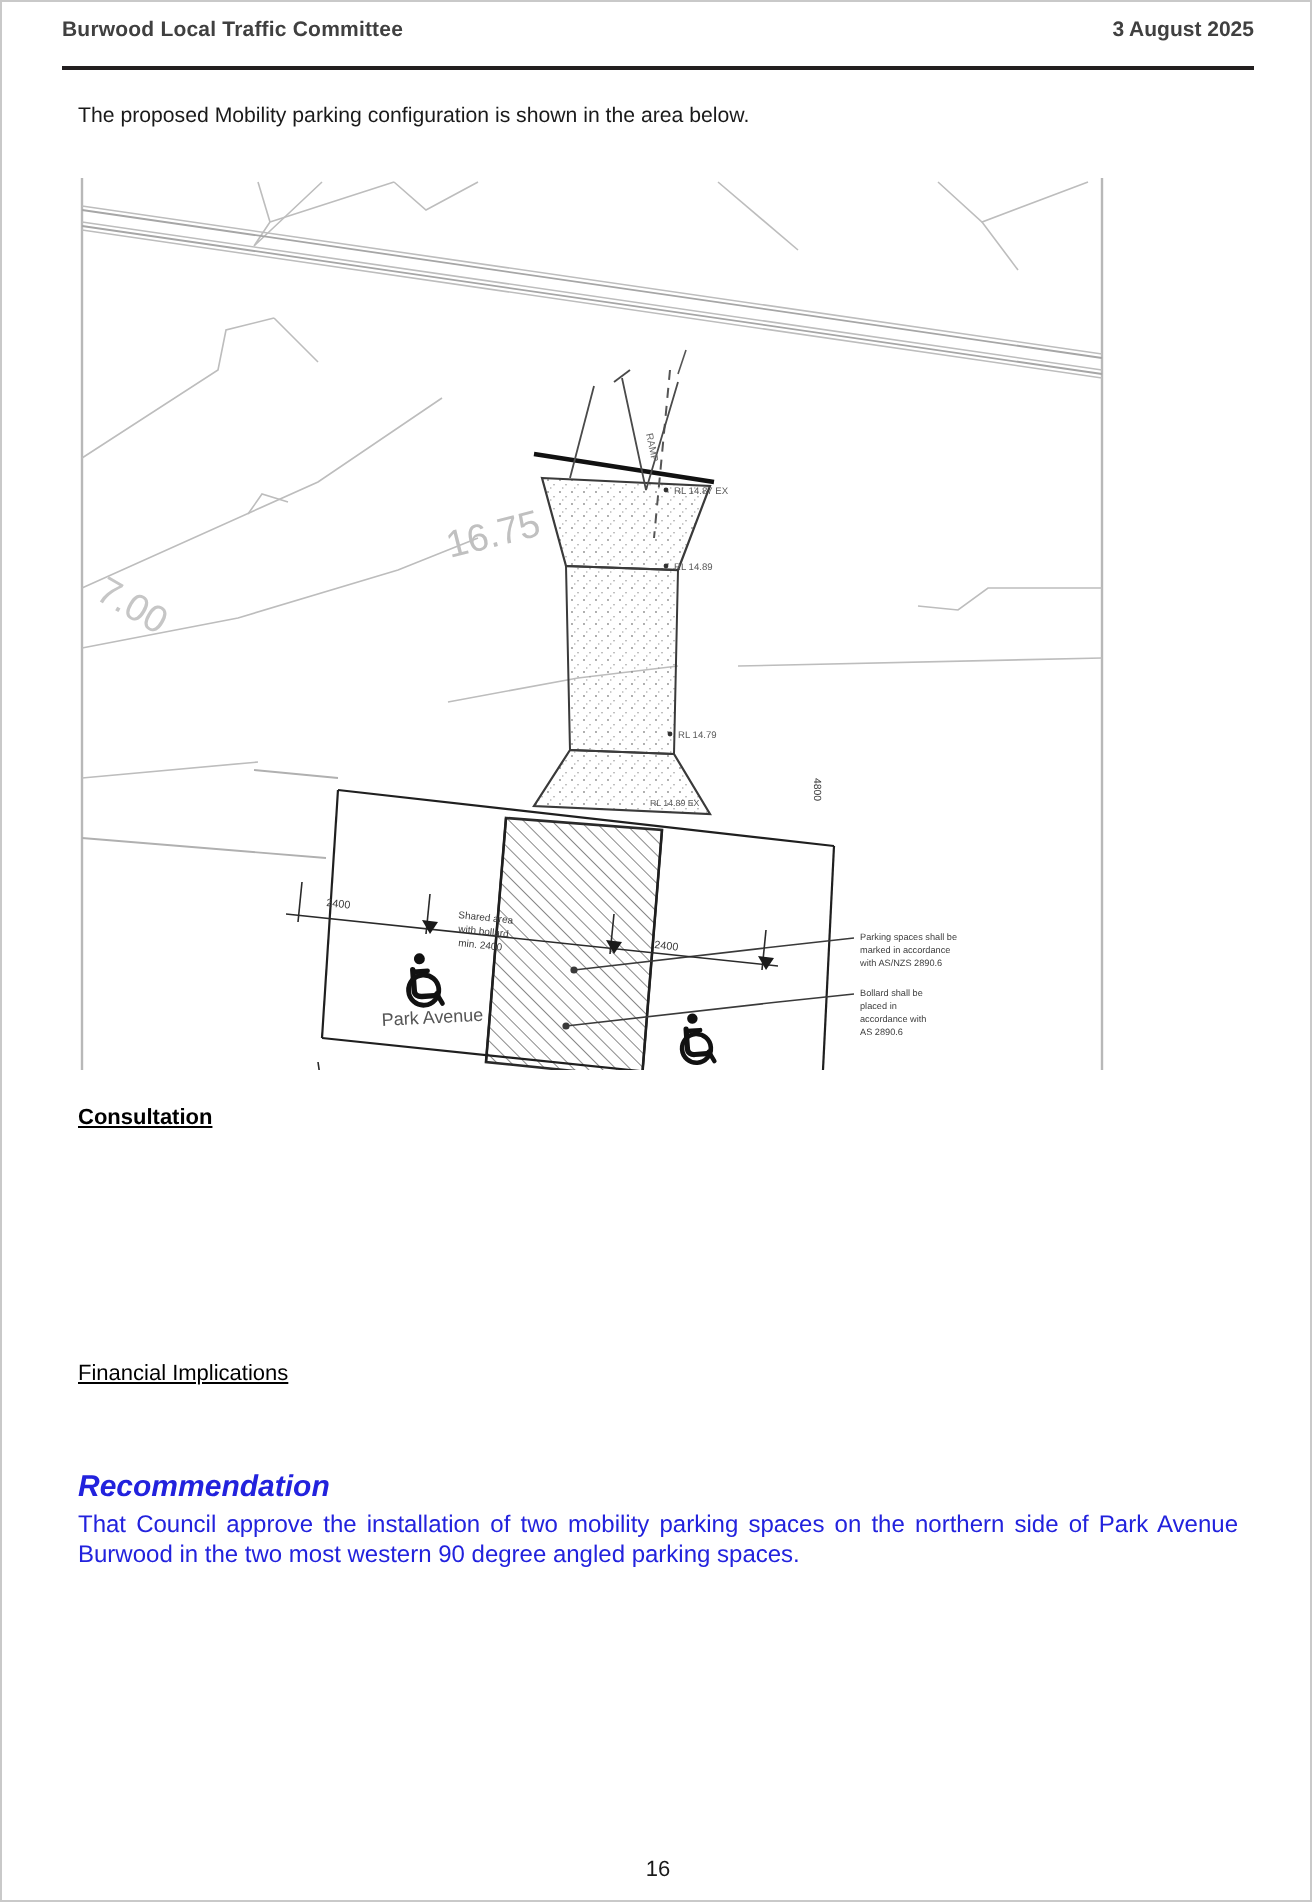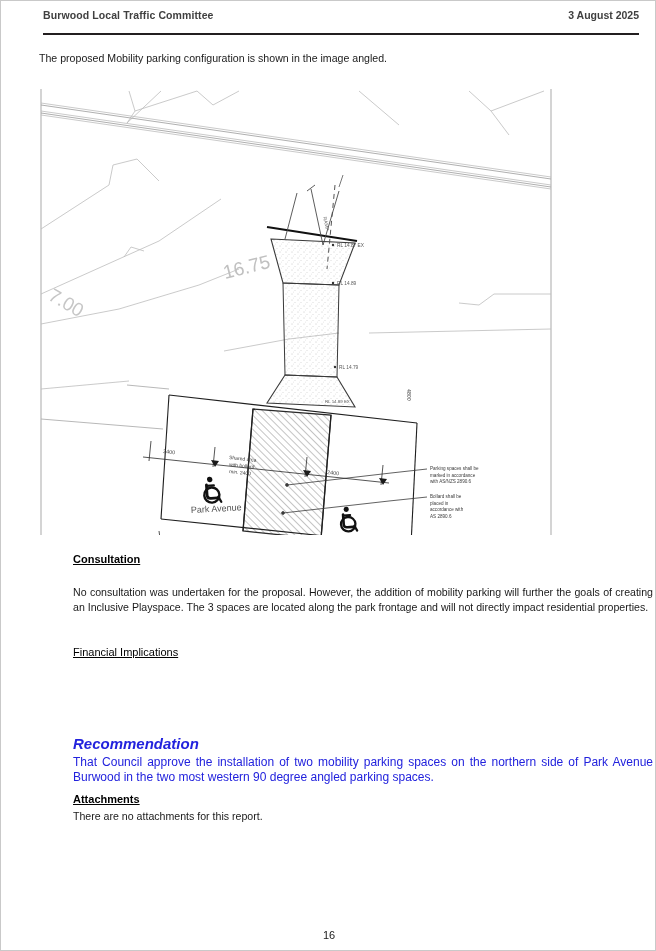--- a/index.html
+++ b/index.html
@@ -31,21 +31,20 @@
     position: absolute;
     left: 30px;
     top: 8px;
     width: 596px;
     height: 22px;
     display: flex;
     align-items: flex-start;
     justify-content: space-between;
     border-bottom: 2px solid #231f20;
     padding-bottom: 2px;
-    margin-left: 12px;
   }
   .header-title {
     font-size: 10.5px;
     font-weight: bold;
     color: #404040;
     letter-spacing: 0.1px;
     white-space: nowrap;
   }
   .header-date {
     font-size: 10.5px;
@@ -82,21 +81,20 @@
     background: #ffffff;
     overflow: hidden;
   }
   .figure svg { display: block; }
 
   
   .section {
     position: absolute;
     left: 38px;
     width: 580px;
-    margin-left: 34px;
   }
   h2.h-bold {
     font-size: 11px;
     font-weight: bold;
     text-decoration: underline;
     margin: 0;
     color: #000;
     display: inline-block;
   }
   h2.h-plain {
@@ -125,21 +123,21 @@
   .plain-para {
     font-size: 10.6px;
     line-height: 14.6px;
     margin: 0;
     color: #1a1a1a;
     text-align: left;
   }
 
   .sec-consultation { top: 548px; }
   .sec-consultation .para { margin-top: 18px; }
-  .sec-financial { top: 641px; text-decoration: underline; }
+  .sec-financial { top: 676px; text-decoration: underline; }
   .sec-financial .para { margin-top: 18px; }
   .sec-recommendation { top: 734px; }
   .sec-recommendation .rec-para { margin-top: 2px; }
   .sec-attachments { top: 788px; }
   .sec-attachments .plain-para { margin-top: 2px; }
 
   
   .footer {
     position: absolute;
     left: 0;
@@ -154,21 +152,21 @@
 <body>
 
 <div class="page">
 
   <div class="header">
     <span class="header-title">Burwood Local Traffic Committee</span>
     <span class="header-date">3 August 2025</span>
   </div>
 
   <div class="content">
-    <p class="para intro">The proposed Mobility parking configuration is shown in the image angled.</p>
+    <p class="para intro">The proposed Mobility parking configuration is shown in the area below.</p>
   </div>
 
   <div class="figure">
     <svg width="514" height="446" viewBox="0 0 514 446">
       <defs>
         <pattern id="hatch45" width="5" height="5" patternUnits="userSpaceOnUse" patternTransform="rotate(-45)">
           <line x1="0" y1="0" x2="0" y2="5" stroke="#555" stroke-width="0.7"></line>
         </pattern>
         <pattern id="stipple" width="6" height="6" patternUnits="userSpaceOnUse">
           <circle cx="1" cy="1" r="0.45" fill="#8a8a8a"></circle>
@@ -326,34 +324,29 @@
         <text x="8" y="210" font-family="'Liberation Sans',sans-serif" font-size="19" fill="#c6c6c6" transform="rotate(30 8 210)">7.00</text>
         <text x="186" y="190" font-family="'Liberation Sans',sans-serif" font-size="19" fill="#c0c0c0" transform="rotate(-14 186 190)">16.75</text>
       </g>
 
       <text x="152" y="424" font-family="'Liberation Sans',sans-serif" font-size="9" fill="#555" transform="rotate(-3 152 424)">Park Avenue</text>
     </svg>
   </div>
 
   <div class="section sec-consultation">
     <h2 class="h-bold">Consultation</h2>
-    <p class="para">No consultation was undertaken for the proposal. However, the addition of mobility parking will further the goals of creating an Inclusive Playspace. The 3 spaces are located along the park frontage and will not directly impact residential properties.</p>
   </div>
 
   <div class="section sec-financial">
     <h2 class="h-plain">Financial Implications</h2>
   </div>
 
   <div class="section sec-recommendation">
     <h2 class="h-rec">Recommendation</h2>
     <p class="rec-para">That Council approve the installation of two mobility parking spaces on the northern side of Park Avenue Burwood in the two most western 90 degree angled parking spaces.</p>
   </div>
 
-  <div class="section sec-attachments">
-    <h2 class="h-bold">Attachments</h2>
-    <p class="plain-para">There are no attachments for this report.</p>
-  </div>
 
   <div class="footer">
     <span>16</span>
   </div>
 
 </div>
 
 </body></html>

